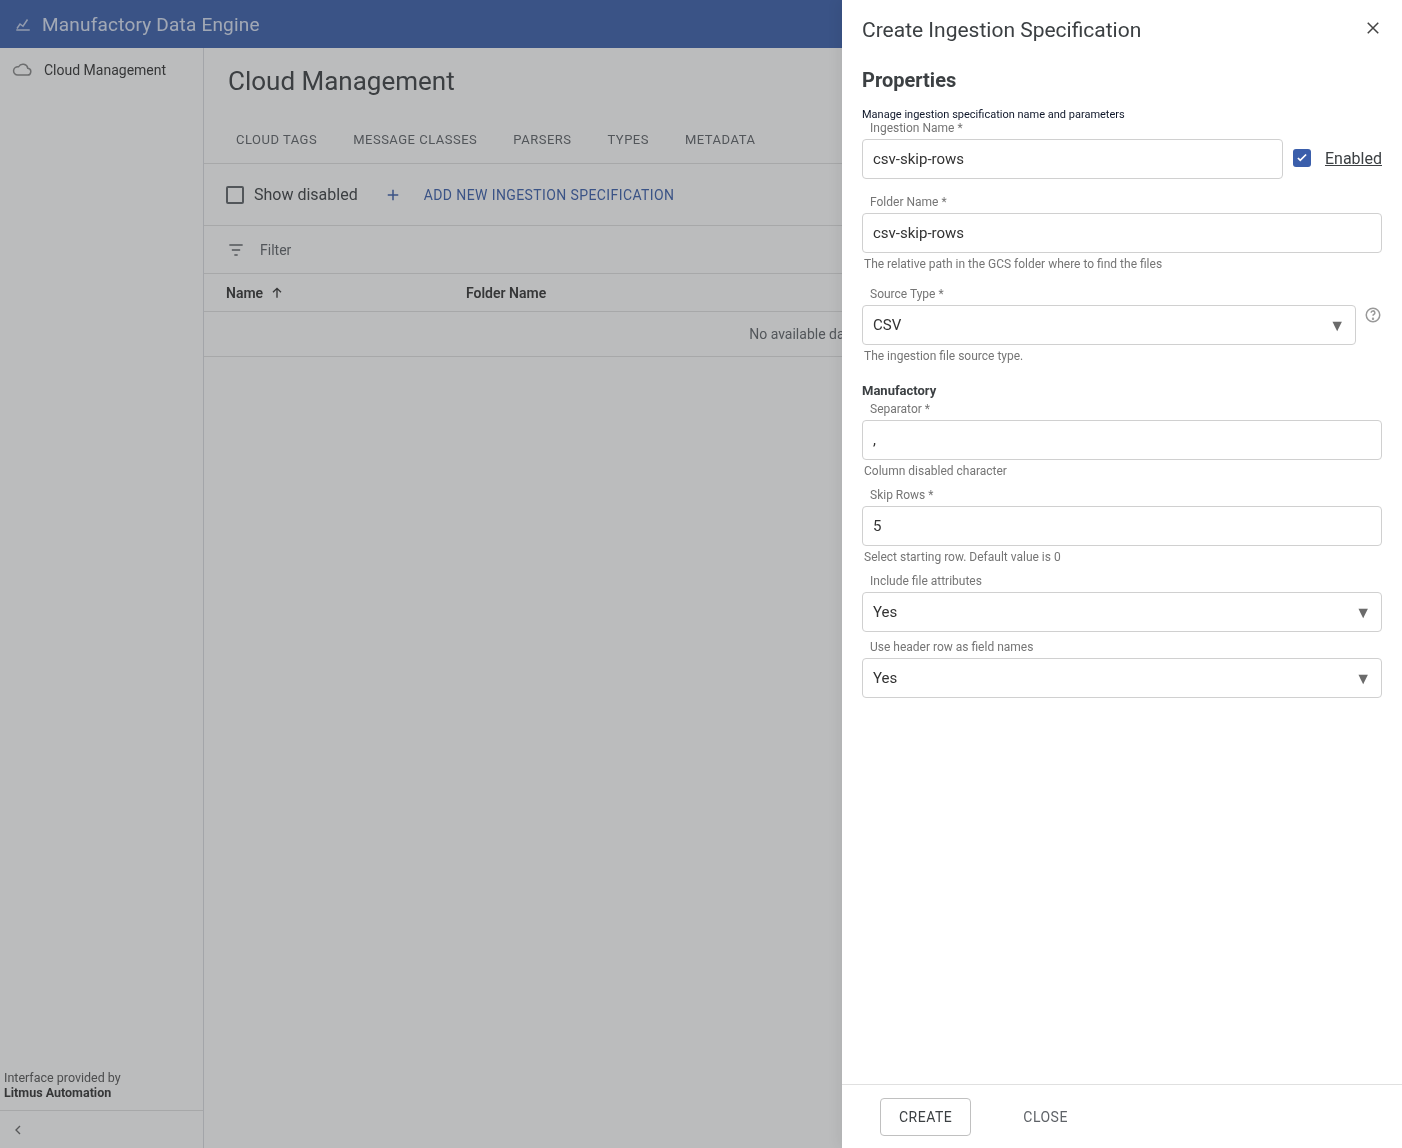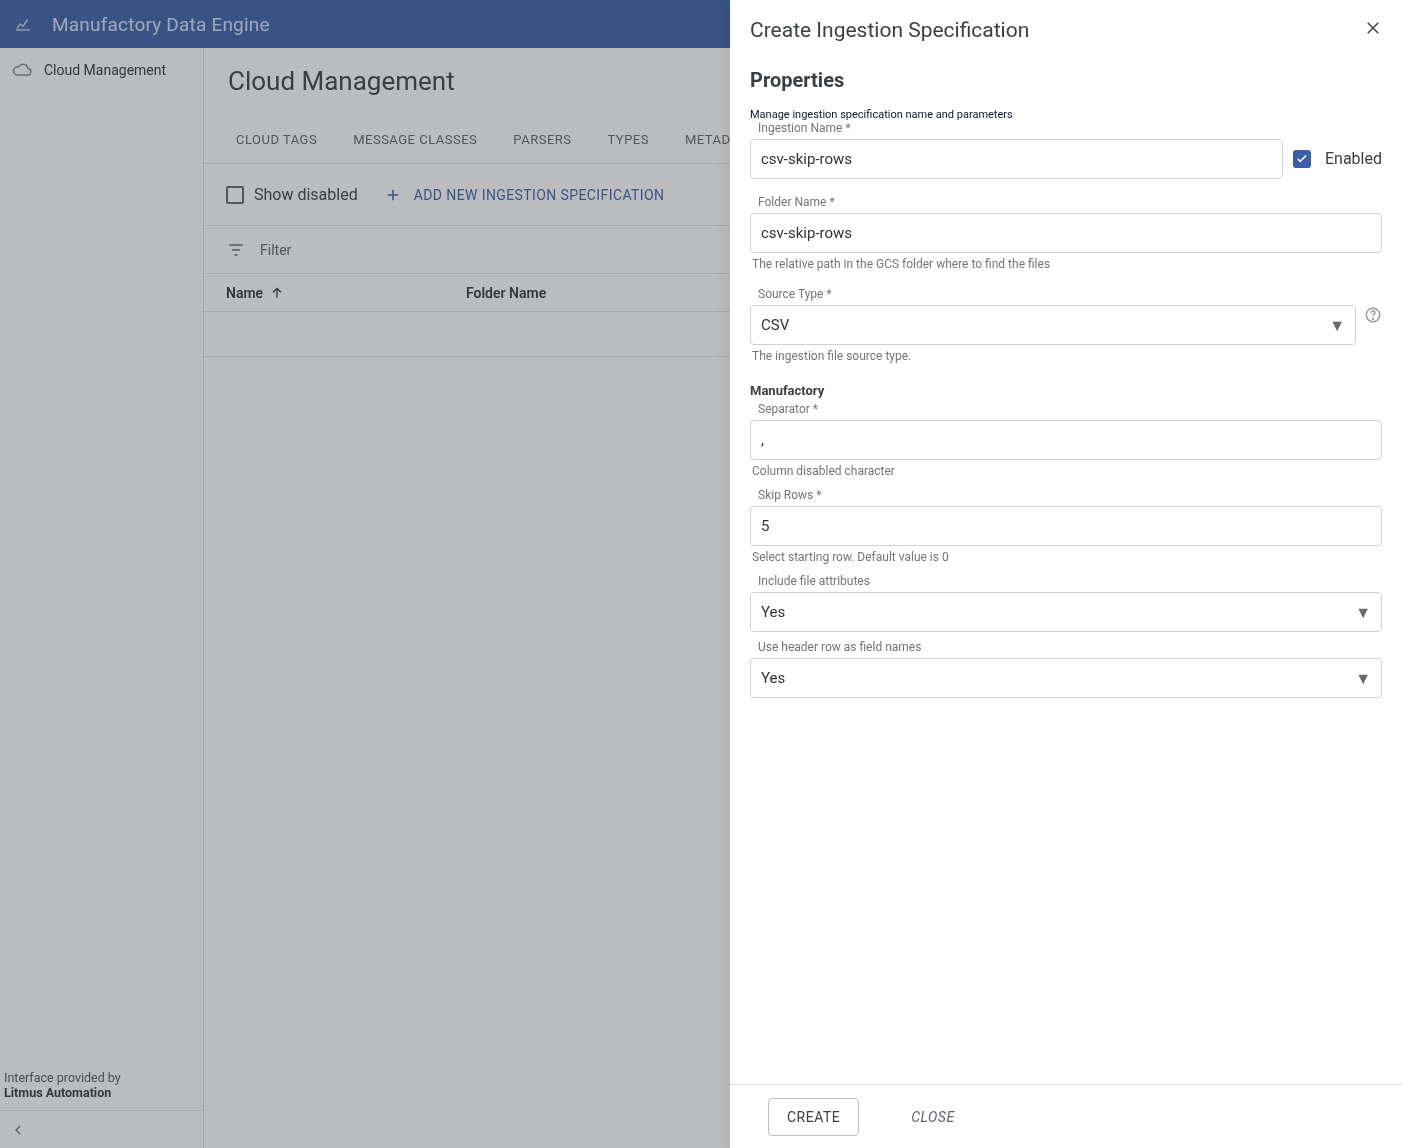--- a/index.html
+++ b/index.html
@@ -1,19 +1,19 @@
 <!DOCTYPE html>
 <html><head>
   <meta charset="utf-8">
   <style>
     * { box-sizing: border-box; margin: 0; padding: 0; font-family: -apple-system, BlinkMacSystemFont, "Segoe UI", Roboto, Helvetica, Arial, sans-serif; }
     body { width: 1402px; height: 1148px; background: #fff; position: relative; overflow: hidden; }
 
     
-    .topbar { height: 48px; background: #3a5eab; display: flex; align-items: center; padding: 0 14px; gap: 20px; color: #d8e1f3; }
+    .topbar { height: 48px; background: #3a5eab; display: flex; align-items: center; padding: 0 14px; gap: 10px; color: #d8e1f3; }
     .topbar .desk-icon { width: 18px; height: 18px; opacity: .85; }
     .topbar .title { font-size: 19px; font-weight: 400; letter-spacing: .2px; }
 
     
     .sidebar { position: absolute; top: 48px; left: 0; width: 204px; bottom: 0; border-right: 1px solid #dadce0; background: #fff; display: flex; flex-direction: column; justify-content: space-between; }
     .side-item { display: flex; align-items: center; gap: 12px; height: 40px; padding: 0 12px; font-size: 14px; color: #333; cursor: pointer; margin-top: 2px; }
     .cloud-svg { width: 20px; height: 20px; color: #888; }
     .side-footer { padding: 10px 4px; font-size: 12.5px; color: #555; }
     .side-footer .brand { font-weight: 700; color: #333; }
     .side-coll { height: 38px; border-top: 1px solid #e0e0e0; display: flex; align-items: center; padding-left: 10px; color: #666; cursor: pointer; }
@@ -21,65 +21,65 @@
 
     
     .main { position: absolute; top: 48px; left: 204px; right: 0; bottom: 0; background: #fff; overflow: hidden; }
     .main-header { padding: 18px 24px 6px; }
     .main-title { font-size: 26px; color: #3c4043; font-weight: 400; }
     .tabs { display: flex; gap: 28px; border-bottom: 1px solid #e0e0e0; padding: 0 28px; margin-top: 14px; }
     .tab { padding: 16px 4px; font-size: 13px; letter-spacing: .5px; color: #5f6368; text-transform: uppercase; cursor: pointer; }
     .toolbar { height: 62px; border-bottom: 1px solid #e0e0e0; display: flex; align-items: center; gap: 26px; padding: 0 22px; }
     .chk { display: flex; align-items: center; gap: 10px; font-size: 16px; color: #3c4043; cursor: pointer; }
     .chk .box { width: 18px; height: 18px; border: 2px solid #5f6368; border-radius: 2px; }
-    .add-spec { display: flex; align-items: center; gap: 12px; font-size: 14px; color: #3a5eab; letter-spacing: .4px; cursor: pointer; }
+    .add-spec { display: flex; align-items: center; gap: 22px; font-size: 14px; color: #3a5eab; letter-spacing: .4px; cursor: pointer; }
     .add-spec svg { width: 18px; height: 18px; }
     .filter-row { height: 48px; border-bottom: 1px solid #e0e0e0; display: flex; align-items: center; gap: 14px; padding: 0 22px; font-size: 14px; color: #5f6368; }
     .filter-row svg { width: 20px; height: 20px; color: #5f6368; }
     .colrow { height: 38px; border-bottom: 1px solid #e0e0e0; display: flex; align-items: center; padding: 0 22px; font-size: 14px; font-weight: 600; color: #333; }
     .col-name { width: 240px; display: flex; align-items: center; gap: 6px; }
     .col-name svg { width: 16px; height: 16px; }
     .empty { padding: 14px 0; text-align: center; font-size: 14px; color: #5f6368; border-bottom: 1px solid #e0e0e0; }
 
     
     .scrim { position: absolute; inset: 0; background: rgba(60,64,67,.35); }
 
     
-    .drawer { position: absolute; top: 0; right: 0; width: 672px; height: 100%; background: #fff; box-shadow: -4px 0 12px rgba(0,0,0,.06); display: flex; flex-direction: column; }
+    .drawer { position: absolute; top: 0; right: 0; width: 560px; height: 100%; background: #fff; box-shadow: -4px 0 12px rgba(0,0,0,.06); display: flex; flex-direction: column; }
     .drawer-head { display: flex; align-items: center; justify-content: space-between; padding: 18px 20px 12px; }
     .drawer-title { font-size: 21px; color: #3c4043; }
     .close-x { cursor: pointer; color: #444; }
     .close-x svg { width: 18px; height: 18px; }
     .drawer-body { padding: 6px 20px 20px; flex: 1; overflow-y: auto; }
     .sect-title { font-size: 20px; font-weight: 700; color: #3c4043; margin-top: 8px; }
     .sect-sub { font-size: 11px; color: #0f172a; margin-top: 16px; }
     .attr-title { font-size: 13px; font-weight: 700; color: #3c4043; margin-top: 20px; }
 
     .grp { margin-top: 8px; }
     .lbl { font-size: 12px; color: #757575; margin-left: 8px; }
     .field { margin-top: 4px; border: 1px solid #d0d0d0; border-radius: 4px; height: 40px; display: flex; align-items: center; padding: 0 10px; }
     .field input { border: none; outline: none; width: 100%; font-size: 15px; color: #333; background: transparent; }
     .field .caret { color: #6b6b6b; }
     .help-icn { margin-left: 8px; color: #999; cursor: default; }
     .help-icn svg { width: 18px; height: 18px; }
     .hint { font-size: 12px; color: #757575; margin-top: 4px; margin-left: 2px; }
 
     .name-row { display: flex; align-items: center; gap: 10px; }
     .name-row .grp { flex: 1; margin-top: 0; }
-    .enabled { display: flex; align-items: flex-end; gap: 14px; font-size: 16px; color: #3c4043; cursor: pointer; margin-top: 16px; }
+    .enabled { display: flex; align-items: center; gap: 14px; font-size: 16px; color: #3c4043; cursor: pointer; margin-top: 16px; text-decoration: underline; }
     .enabled .cbx { width: 18px; height: 18px; background: #3a5eab; border-radius: 3px; display: flex; align-items: center; justify-content: center; }
     .enabled .cbx svg { width: 14px; height: 14px; color: #fff; }
 
     .source-row { display: flex; align-items: center; }
     .source-row .grp { flex: 1; }
 
     .drawer-foot { border-top: 1px solid #e0e0e0; height: 64px; display: flex; align-items: center; gap: 18px; padding: 0 22px; }
     .btn { font-size: 14px; letter-spacing: .5px; text-transform: uppercase; cursor: pointer; padding: 10px 18px; border-radius: 4px; margin-left: 16px; }
     .btn-primary { border: 1px solid #c0c0c0; color: #3c4043; }
-    .btn-flat { color: #5f6368; font-style: italic; }
+    .btn-flat { color: #5f6368; }
   </style>
 </head>
 <body>
 
 <div class="topbar">
   <svg class="desk-icon" viewBox="0 0 24 24" fill="none" stroke="currentColor" stroke-width="2">
       <path d="M4 18 L8 12 L12 15 L18 6"></path>
       <path d="M3 20 H21"></path>
     </svg>
   <span class="title">Manufactory Data Engine</span>

